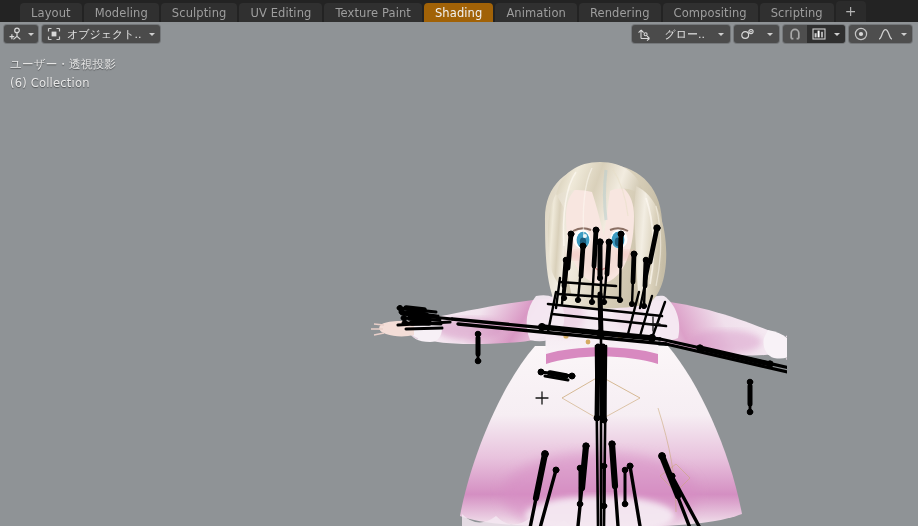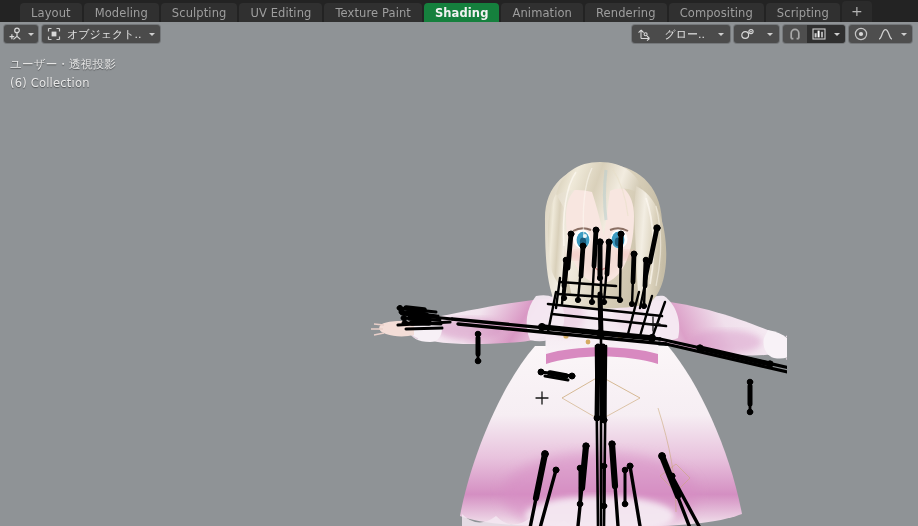--- a/index.html
+++ b/index.html
@@ -16,21 +16,21 @@
     background:#232323;display:flex;align-items:flex-end;
   }
   .tbspacer{width:20px;height:22px;}
   .wtab{
     height:19px;margin-right:2px;padding:0 11px;
     display:flex;align-items:center;justify-content:center;
     font-size:11.5px;color:#9e9e9e;background:#303030;
     border-radius:4px 4px 0 0;white-space:nowrap;cursor:default;
     letter-spacing:.1px;
   }
-  .wtab.active{background:#15803d;color:#f2f2f2;font-weight:bold;}
+  .wtab.active{background:#a16207;color:#f2f2f2;}
   .wtab.plus{padding:0 9px;font-size:14px;color:#b4b4b4;background:#2b2b2b;line-height:1;padding-bottom:2px;}
 
   
   .header{
     position:absolute;left:0;top:22px;width:918px;height:24px;
     background:#8f9396;display:flex;align-items:center;
   }
   .hgap{width:4px;}
   .btn{
     height:18px;display:flex;align-items:center;

